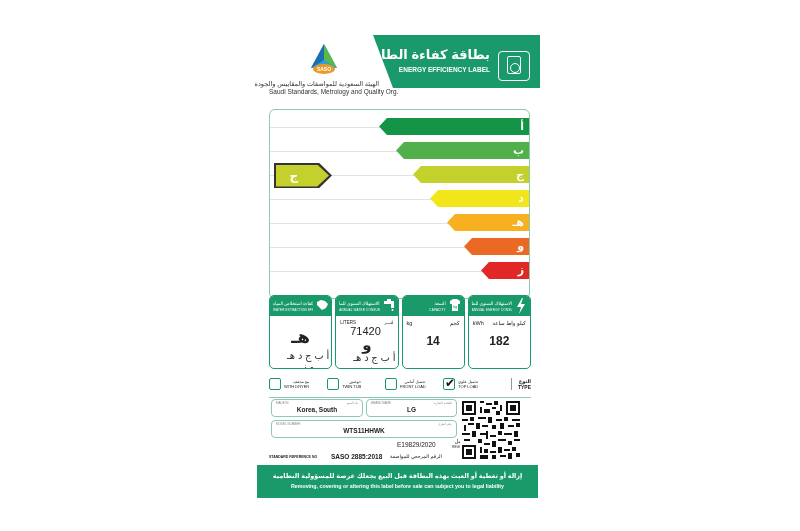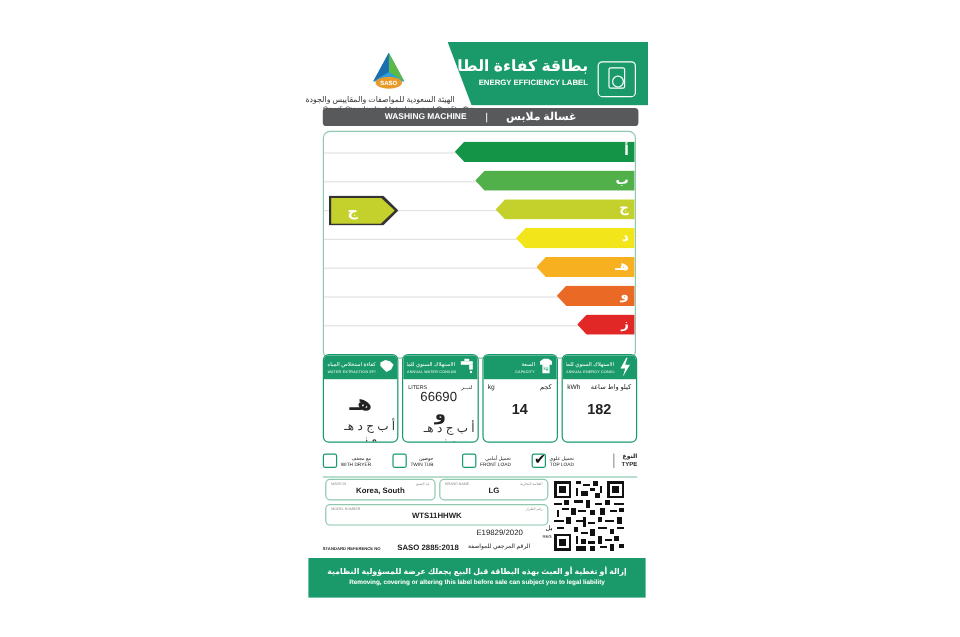--- a/index.html
+++ b/index.html
@@ -98,25 +98,20 @@
   </div>
 
   <div class="eel">
     <div class="eel-ar">بطاقة كفاءة الطاقة</div>
     <div class="eel-en">ENERGY EFFICIENCY LABEL</div>
     <div class="eel-icon">
         <div class="wm"></div>
       </div>
   </div>
 
-  <div class="typebar">
-    <span>WASHING MACHINE</span>
-    <span class="sep"></span>
-    <span class="ar">غسالة ملابس</span>
-  </div>
 
   <div class="rating">
     <div class="row" style="top:8px">
         <div class="line"></div>
         <div class="arrow" style="width:150px;background:#139447">أ</div>
       </div>
     <div class="row" style="top:32px">
         <div class="line"></div>
         <div class="arrow" style="width:133px;background:#52b04a">ب</div>
       </div>
@@ -169,21 +164,21 @@
           <svg width="14" height="14" viewBox="0 0 14 14">
               <rect x="2" y="3" width="10" height="3" fill="#fff"></rect>
               <rect x="5" y="1" width="4" height="2" fill="#fff"></rect>
               <rect x="9" y="6" width="3" height="4" fill="#fff"></rect>
               <circle cx="10.5" cy="12" r="1" fill="#fff"></circle>
             </svg>
         </div>
       </div>
       <div class="unit-l" style="font-size:4.5px">LITERS</div>
       <div class="unit-r" style="font-size:4.5px">لتـــر</div>
-      <div class="water-val">66690</div>
+      <div class="water-val">71420</div>
       <div class="water-grade">و</div>
       <div class="scale" style="top:56px">أ ب ج د هـ و ز</div>
     </div>
 
     <div class="box">
       <div class="box-head">
         <div class="bt">السعة</div>
         <div class="bs">CAPACITY</div>
         <div class="bi">
           <svg width="14" height="14" viewBox="0 0 14 14">

